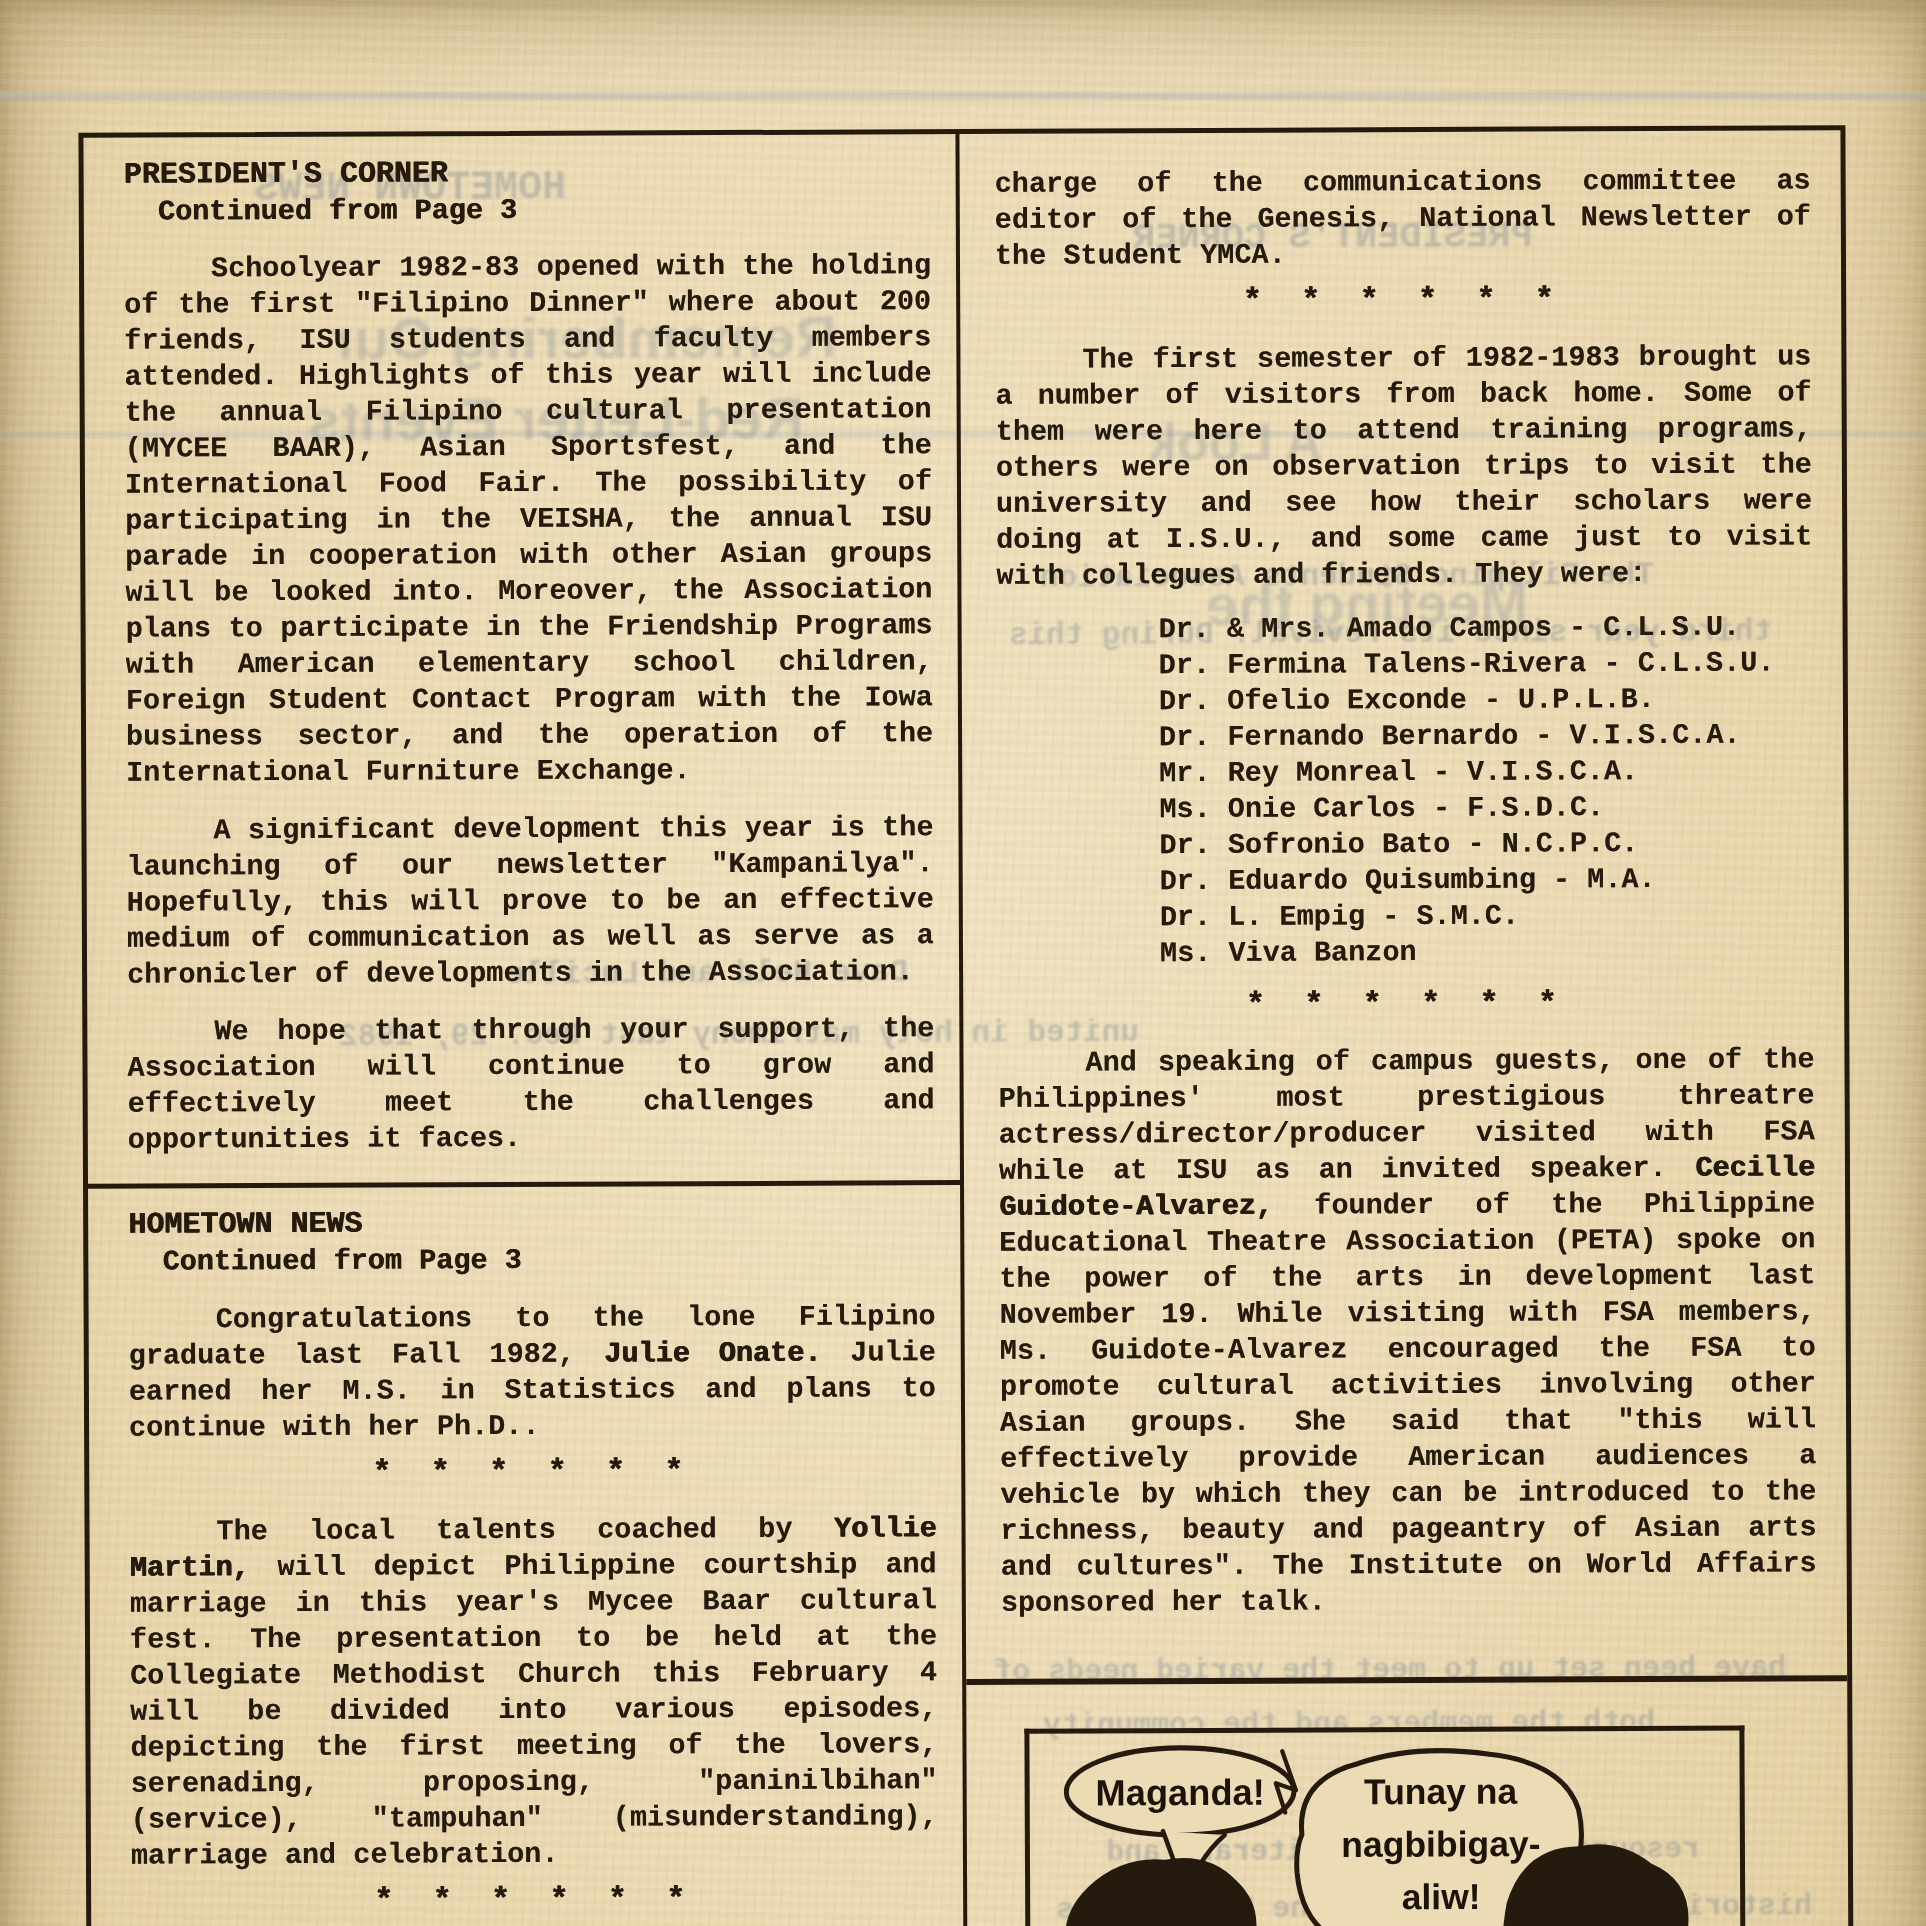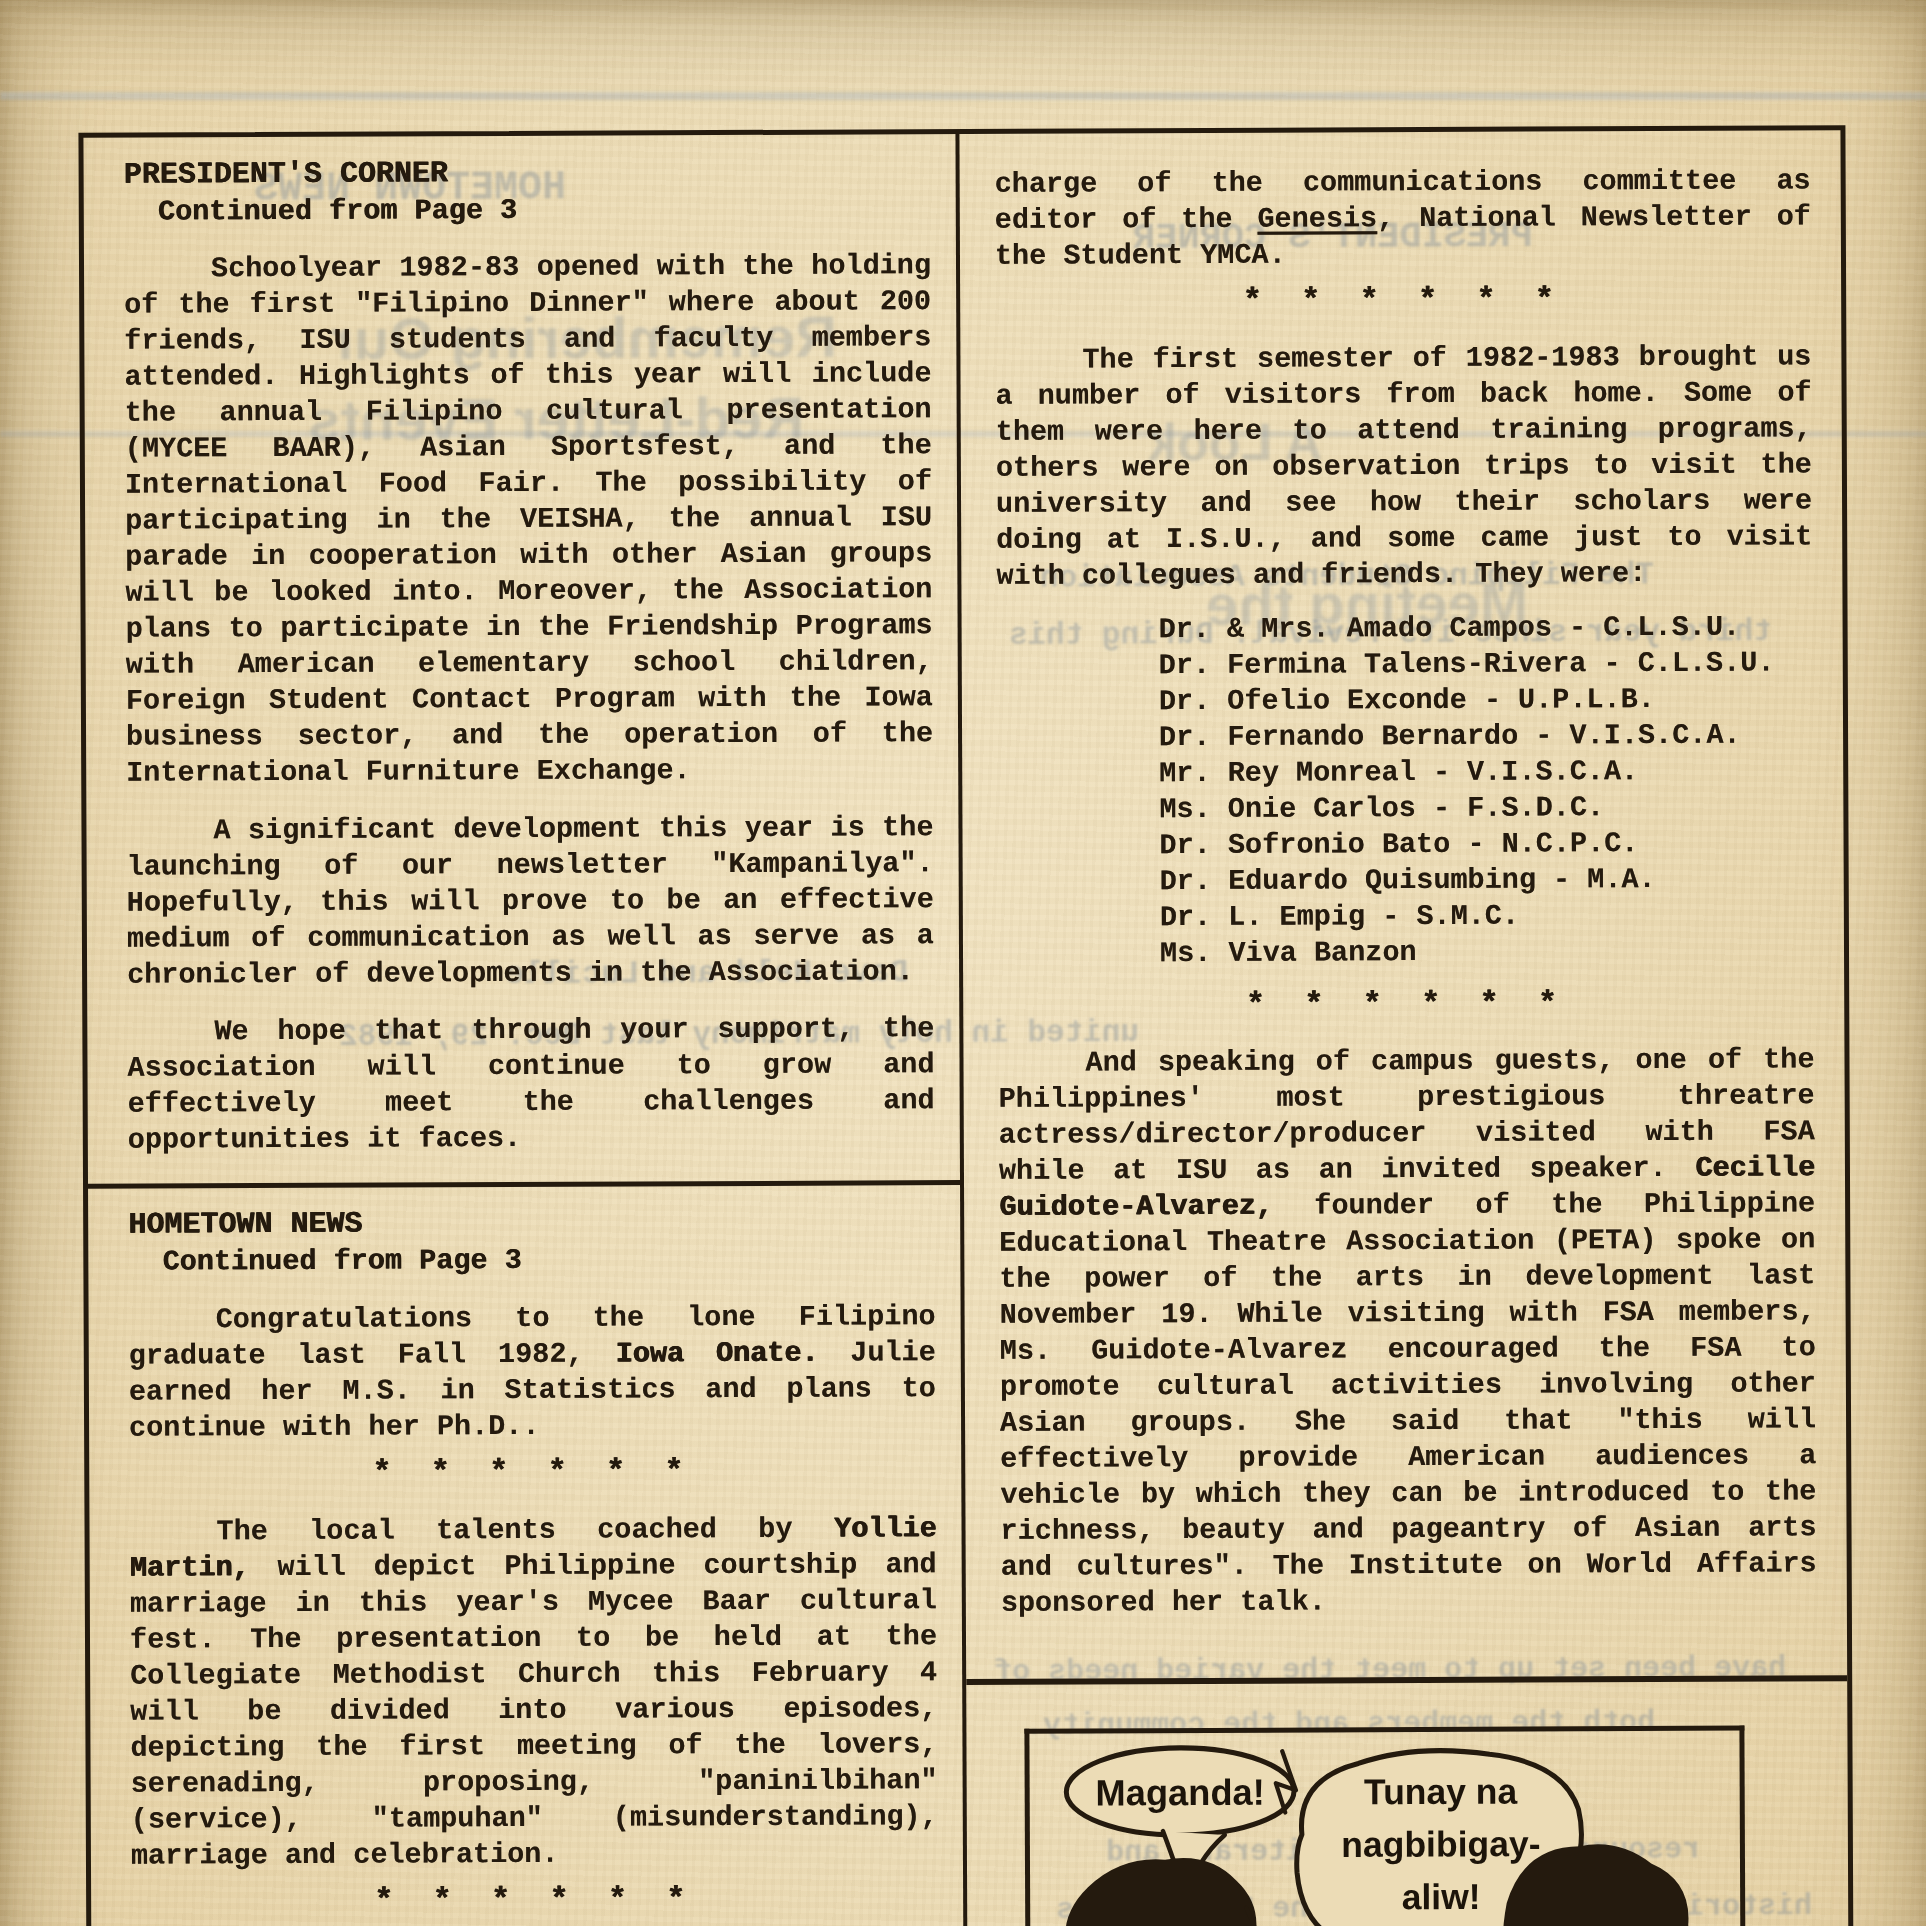--- a/index.html
+++ b/index.html
@@ -48,21 +48,21 @@
   .col-right { left:876px; right:0; padding:17.7px 30px 0 35px; }
 
   .heading { font-size:30px; font-weight:bold; line-height:39px;
              text-shadow:0.7px 0 0 currentColor, 0 0 0.4px rgba(36,26,14,.6); }
   .subheading { font-size:28.5px; font-weight:bold; line-height:36px; padding-left:34px;
              text-shadow:0.6px 0 0 currentColor; }
   .para { font-size:28.5px; line-height:36px; font-weight:bold; text-align:justify; margin:21.6px 0 0 0;
           text-shadow:0 0 0.4px rgba(36,26,14,.55); }
   .indent { text-indent:87px; }
   .para .b { text-shadow:0.9px 0 0 currentColor, 0 0 0.4px rgba(36,26,14,.8); }
-  .para .u { text-decoration:underline; text-decoration-thickness:3.1px; text-underline-offset:5.4px; }
+  .para .u { text-decoration-thickness:3.1px; text-underline-offset:5.4px; }
   .sep { font-size:32px; font-weight:bold; text-align:center; letter-spacing:10px; line-height:36px;
          margin:10px 0 0 0; text-shadow:0.6px 0 0 currentColor; }
   .rule { height:5px; background:#241a0e; margin:25px -25px 0 -40px; }
   .visitors { margin-top:18.5px; padding-left:162px; font-size:28.5px; line-height:36px; font-weight:bold;
               text-shadow:0 0 0.4px rgba(36,26,14,.55); }
   .visitor-line { white-space:nowrap; }
   .rule-right { position:absolute; left:0; right:0; top:1545px; height:5.8px; background:#241a0e; }
   .cartoon { position:absolute; left:58px; top:1595px; bottom:2.3px; width:720px;
              border:5.8px solid #241a0e; border-bottom:none; box-sizing:border-box; }
   .cartoon svg { position:absolute; inset:0; width:100%; height:100%; }
@@ -96,21 +96,21 @@
 
     <div class="col col-left">
       <div class="heading">PRESIDENT'S CORNER</div>
       <div class="subheading">Continued from Page 3</div>
       <p class="para indent"><span>Schoolyear 1982-83 opened with the holding of the first "Filipino Dinner" where about 200 friends, ISU students and faculty members attended.  Highlights of this year will include the annual Filipino cultural presentation (MYCEE BAAR), Asian Sportsfest, and the International Food Fair.  The possibility of participating in the VEISHA, the annual ISU parade in cooperation with other Asian groups will be looked into. Moreover, the Association plans to participate in the Friendship Programs with American elementary school children, Foreign Student Contact Program with the Iowa business sector, and the operation of the International Furniture Exchange.</span></p>
       <p class="para indent"><span>A significant development this year is the launching of our newsletter "Kampanilya". Hopefully, this will prove to be an effective medium of communication as well as serve as a chronicler of developments in the Association.</span></p>
       <p class="para indent"><span>We hope that through your support, the Association will continue to grow and effectively meet the challenges and opportunities it faces.</span></p>
       <div class="rule"></div>
       <div class="heading" style="margin-top:17px;">HOMETOWN NEWS</div>
       <div class="subheading">Continued from Page 3</div>
-      <p class="para indent"><span>Congratulations to the lone Filipino graduate last Fall 1982, </span><span class="b">Iowa Onate.</span><span>  Julie earned her M.S. in Statistics and plans to continue with her Ph.D..</span></p>
+      <p class="para indent"><span>Congratulations to the lone Filipino graduate last Fall 1982, </span><span class="b">Julie Onate.</span><span>  Julie earned her M.S. in Statistics and plans to continue with her Ph.D..</span></p>
       <div class="sep">* * * * * *</div>
       <p class="para indent"><span>The local talents coached by </span><span class="b">Yollie Martin,</span><span> will depict Philippine courtship and marriage in this year's Mycee Baar cultural fest.  The presentation to be held at the Collegiate Methodist Church this February 4 will be divided into various episodes, depicting the first meeting of the lovers, serenading, proposing, "paninilbihan" (service), "tampuhan" (misunderstanding), marriage and celebration.</span></p>
       <div class="sep">* * * * * *</div>
 
     </div>
 
     <div class="col col-right">
       <p class="para" style="margin-top:15.4px;"><span>charge of the communications committee as editor of the </span><span class="u">Genesis</span><span>, National Newsletter of the Student YMCA.</span></p>
       <div class="sep">* * * * * *</div>
       <p class="para indent"><span>The first semester of 1982-1983 brought us a number of visitors from back home.  Some of them were here to attend training programs, others were on observation trips to visit the university and see how their scholars were doing at I.S.U., and some came just to visit with collegues and friends. They were:</span></p>

